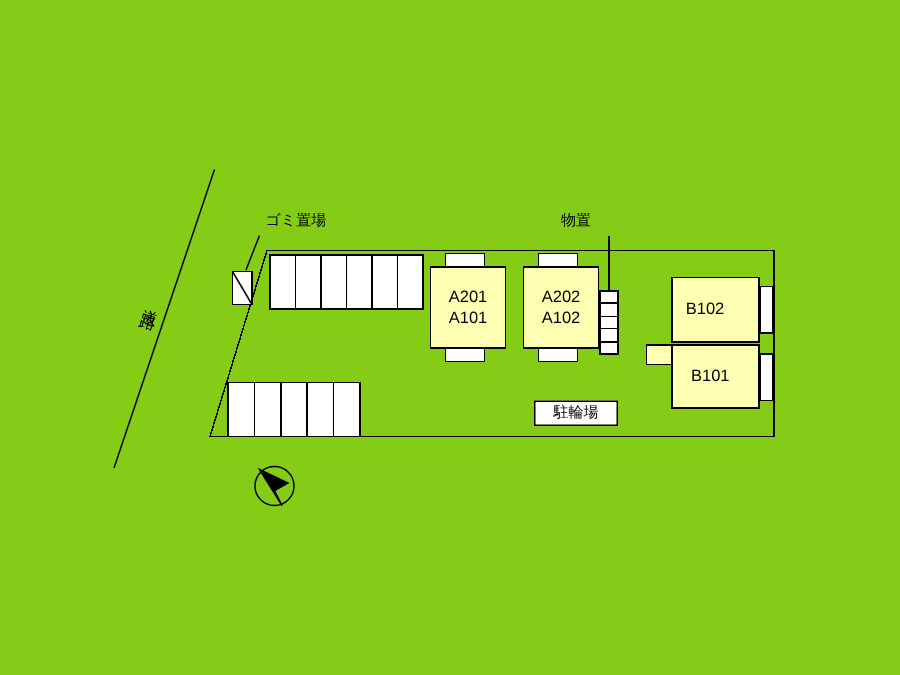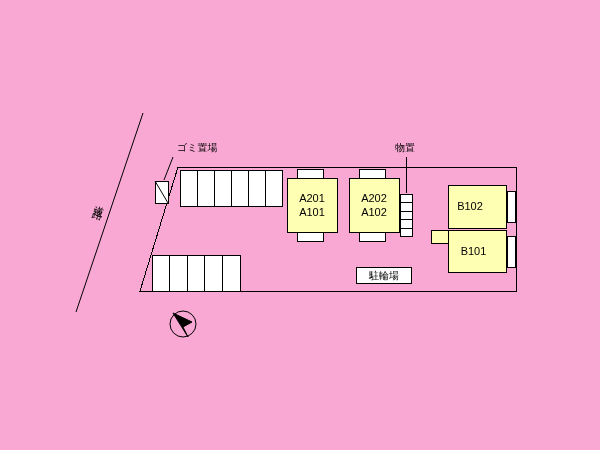--- a/index.html
+++ b/index.html
@@ -1,20 +1,20 @@
 <!DOCTYPE html>
 <html><head>
 <meta charset="utf-8">
 <style>
   * { margin:0; padding:0; box-sizing:border-box; }
   html,body { background:#ffffff; }
   body { font-family:"Liberation Sans","DejaVu Sans",sans-serif; }
   #canvas {
     position:relative; width:600px; height:450px;
-    background:#f9a8d4; overflow:hidden;text-decoration:underline;
+    background:#84cc16; overflow:hidden;text-decoration:underline;
   }
   #plan-svg { position:absolute; left:0; top:0; }
   .label {
     position:absolute; color:#000; font-size:10px;
     white-space:nowrap; line-height:1;
   }
   .bldg-label {
     position:absolute; display:flex; flex-direction:column;
     align-items:center; justify-content:center;
     font-size:11px; line-height:1.3; color:#000; text-align:center;
@@ -84,21 +84,21 @@
     <g shape-rendering="auto">
       <circle cx="183" cy="324" r="13" fill="none" stroke="#000" stroke-width="1"></circle>
       <path d="M173,313 L192,322 L183,327 L188,337 Z" fill="#000" stroke="#000"></path>
     </g>
   </svg>
 
   <div class="label vert" style="left:96px; top:198px;">道路</div>
 
   <div class="label" style="left:177px; top:143px;">ゴミ置場</div>
 
-  <div class="label" style="left:395px; top:143px;">物置</div>
+  <div class="label" style="left:374px; top:143px;">物置</div>
 
   <div class="label boxed" style="left:356px; top:267px; width:56px; height:17px;">駐輪場</div>
 
   <div class="bldg-label" style="left:287px; top:178px; width:50px; height:54px;">
     <span>A201</span>
     <span>A101</span>
   </div>
 
   <div class="bldg-label" style="left:349px; top:178px; width:50px; height:54px;border-radius:20px;">
     <span>A202</span>

